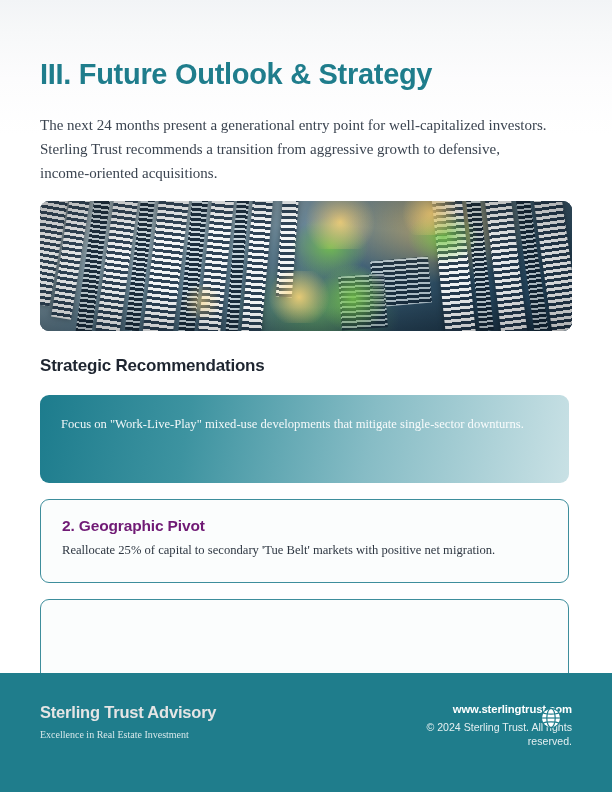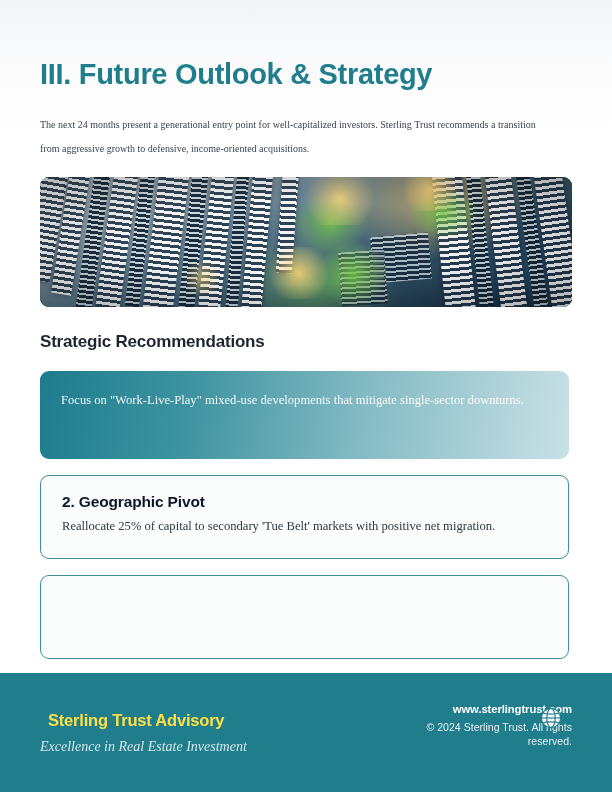--- a/index.html
+++ b/index.html
@@ -35,21 +35,21 @@
     font-size: 29px;
     line-height: 36px;
     font-weight: bold;
     letter-spacing: -0.3px;
     color: #1f7d8c;
   }
   .intro {
     margin: 21px 0 16px 0;
     width: 510px;
     font-family: "Liberation Serif", serif;
-    font-size: 10px;
+    font-size: 15px;
     line-height: 24px;
     color: #3b4450;
   }
   .hero-image {
     position: relative;
     margin-top: 16px;
     width: 532px;
     height: 130px;
     border-radius: 9px;
     overflow: hidden;
@@ -129,21 +129,21 @@
     min-height: 84px;
   }
   .card-title {
     margin: 0;
     font-size: 15.5px;
     line-height: 21px;
     font-weight: bold;
     letter-spacing: -0.15px;
   }
   .card.featured .card-title { color: #ffffff; }
-  .card.plain .card-title { color: #0f172a; }
+  .card.plain .card-title { color: #701a75; }
   .card-desc {
     margin: 6px 0 0 0;
     font-family: "Liberation Serif", serif;
     font-size: 12.6px;
     line-height: 16px;
     max-width: 470px;
   }
   .card.featured .card-desc { color: rgba(255,255,255,0.93); }
   .card.plain .card-desc { color: #2e3742; }
 
@@ -155,34 +155,33 @@
     height: 119px;
     background: #1f7d8c;
     padding: 26px 40px 0 40px;
     box-sizing: border-box;
     display: flex;
     justify-content: space-between;
     align-items: flex-start;
   }
   .footer-left { padding-top: 2px; }
   .brand {
-    margin: 8px;
+    margin: 0;
     font-size: 16.5px;
     line-height: 22px;
     font-weight: bold;
-    color: #fde047;
+    color: #e5e5e5;
     letter-spacing: -0.2px;
   }
   .tagline {
     margin: 4px 0 0 0;
     font-family: "Liberation Serif", serif;
-    font-size: 14px;
+    font-size: 10px;
     line-height: 15px;
     color: rgba(255,255,255,0.82);
-    font-style: italic;
   }
   .footer-right {
     position: relative;
     text-align: right;
     max-width: 175px;
     padding-top: 3px;
   }
   .site-url {
     margin: 0;
     font-size: 11.3px;

